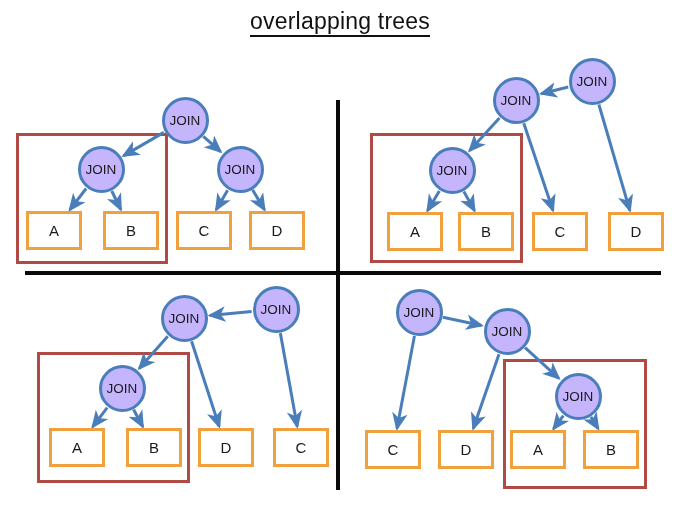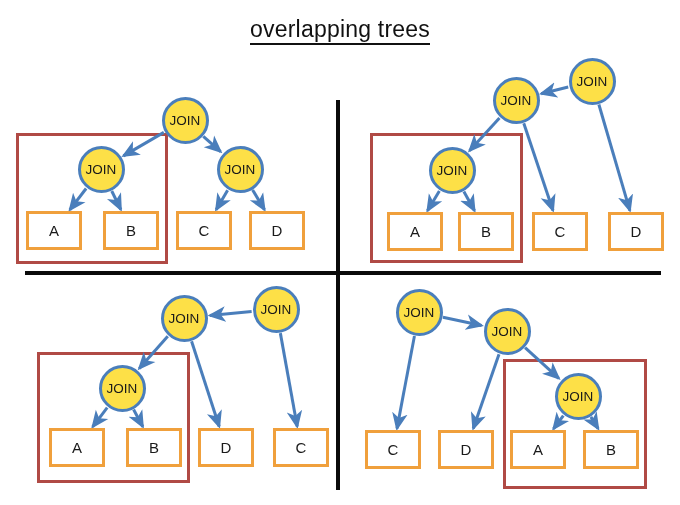--- a/index.html
+++ b/index.html
@@ -24,32 +24,31 @@
   #title {
     position: absolute;
     left: 0;
     top: 8px;
     width: 680px;
     text-align: center;
     font-size: 23px;
     color: #111111;
     font-family: "Liberation Sans", sans-serif;
     letter-spacing: 0.2px;
-    margin-top: 8px;
   }
   #title span.t {
     border-bottom: 2px solid #111111;
     padding-bottom: 1px;
   }
   .node {
     position: absolute;
     box-sizing: border-box;
     border: 3px solid #4A7EBB;
     border-radius: 50%;
-    background: #fde047;
+    background: #c4b5fd;
     width: 47px;
     height: 47px;
     line-height: 41px;
     text-align: center;
     font-size: 13.5px;
     color: #1a1a1a;
     font-family: "Liberation Sans", sans-serif;
     z-index: 5;
   }
   .leaf {

